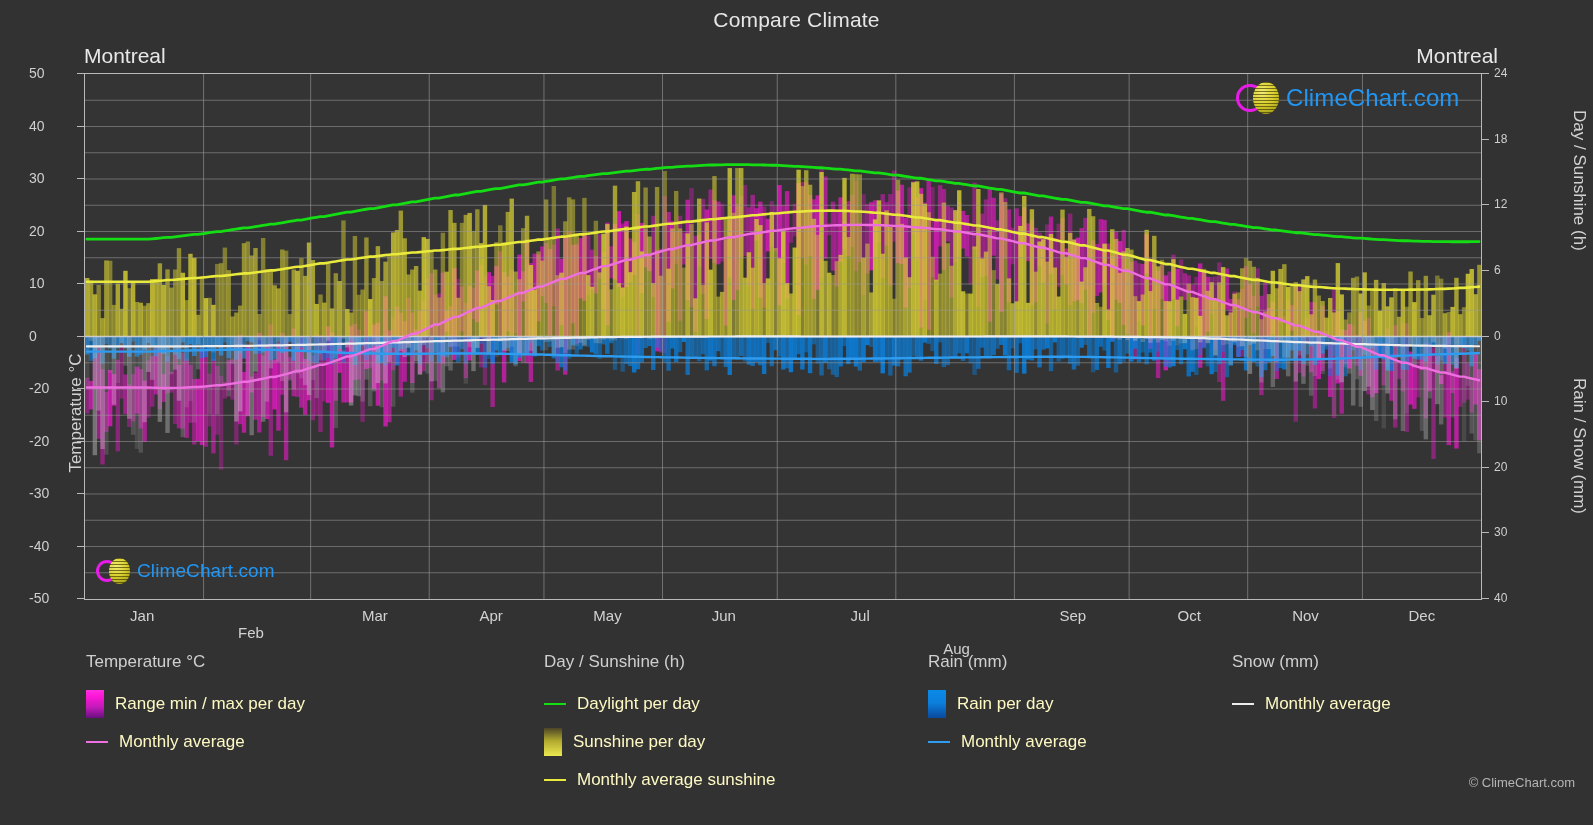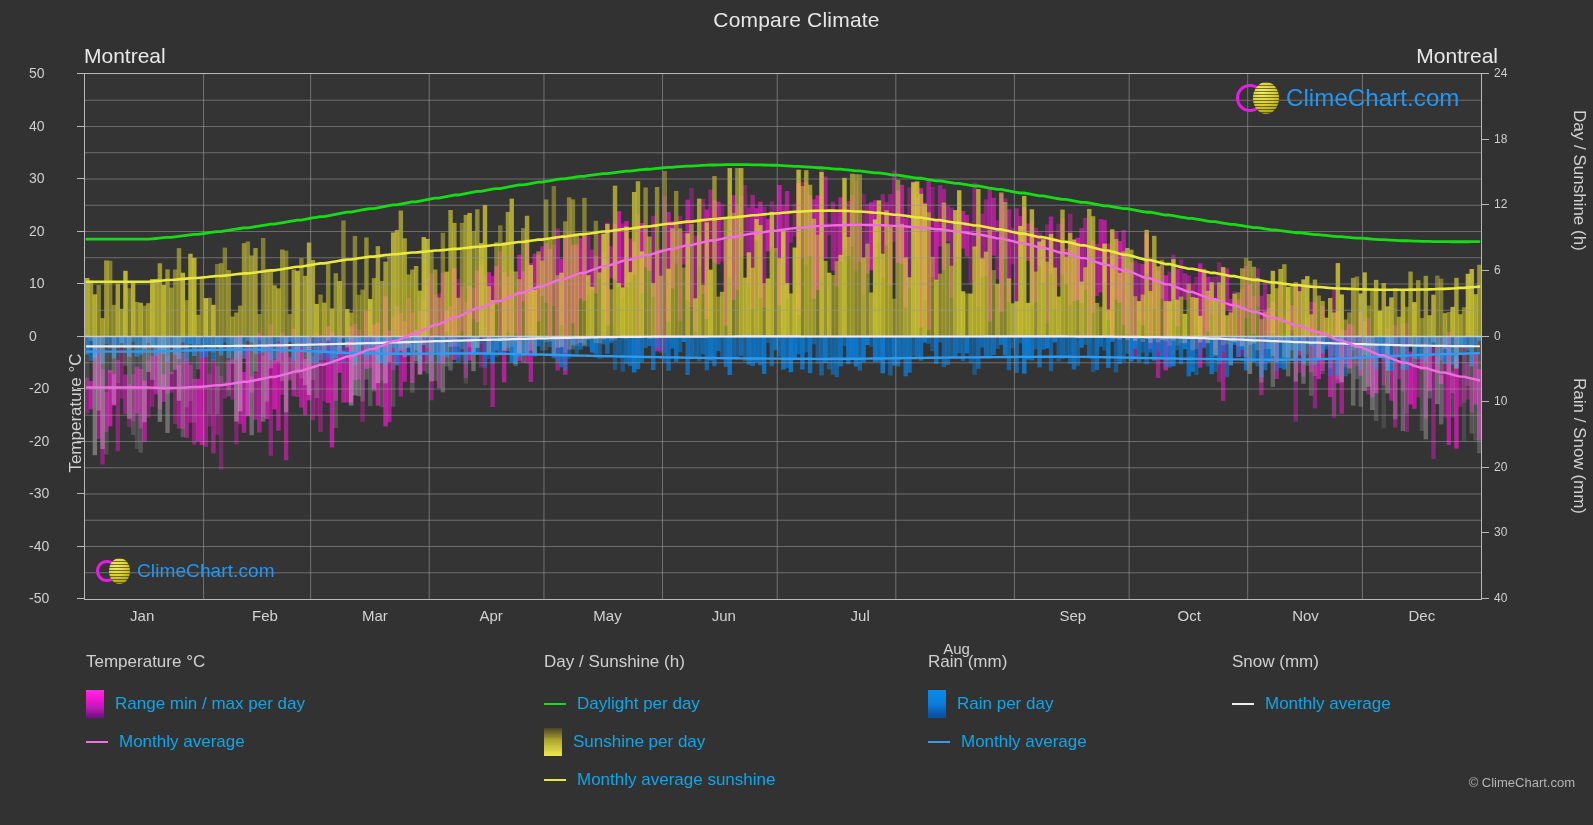--- a/index.html
+++ b/index.html
@@ -150,21 +150,21 @@
   }
   .legend-row .dash {
     width: 22px;
     height: 2px;
     margin-right: 11px;
     margin-left: 0;
     flex: 0 0 auto;
   }
   .legend-label {
     font-size: 17px;
-    color: #0ea5e9;
+    color: #fef9c3;
   }
 
   .sw-temp { background: linear-gradient(to bottom, #ff2fe0 0%, #ff16d8 22%, #c01bb8 62%, #6a0f80 100%); }
   .sw-sun  { background: linear-gradient(to bottom, #4c4426 0%, #b0a82e 45%, #ece94f 100%); }
   .sw-rain { background: linear-gradient(to bottom, #0b8ae8 0%, #0b7fdc 45%, #0a4a9e 100%); }
   .sw-snow { background: linear-gradient(to bottom, #f2f2f2 0%, #c9c9c9 45%, #6a6a6a 100%); }
 
   .dash-green  { background: #14dd14; }
   .dash-yellow { background: #eaea3c; }
   .dash-magenta{ background: #ee6fe0; }
@@ -264,21 +264,21 @@
       <div class="tickmark" style="left: 1482px; width: 7px; top: 401.125px;"></div>
       <div class="ytick-r" style="top: 466.75px;">20</div>
       <div class="tickmark" style="left: 1482px; width: 7px; top: 466.75px;"></div>
       <div class="ytick-r" style="top: 532.375px;">30</div>
       <div class="tickmark" style="left: 1482px; width: 7px; top: 532.375px;"></div>
       <div class="ytick-r" style="top: 598px;">40</div>
       <div class="tickmark" style="left: 1482px; width: 7px; top: 598px;"></div>
     </div>
   <div id="xtickC">
       <div class="xtick" style="left: 142.167px;">Jan</div>
-      <div class="xtick" style="left: 265px;">Feb</div>
+      <div class="xtick" style="left: 251px; margin-top: 17px;">Feb</div>
       <div class="xtick" style="left: 374.833px;">Mar</div>
       <div class="xtick" style="left: 491.167px;">Apr</div>
       <div class="xtick" style="left: 607.5px;">May</div>
       <div class="xtick" style="left: 723.833px;">Jun</div>
       <div class="xtick" style="left: 840.167px; margin-left: 20px;">Jul</div>
       <div class="xtick" style="left: 956.5px; margin-top: 33px;">Aug</div>
       <div class="xtick" style="left: 1072.83px;">Sep</div>
       <div class="xtick" style="left: 1189.17px;">Oct</div>
       <div class="xtick" style="left: 1305.5px;">Nov</div>
       <div class="xtick" style="left: 1421.83px;">Dec</div>

